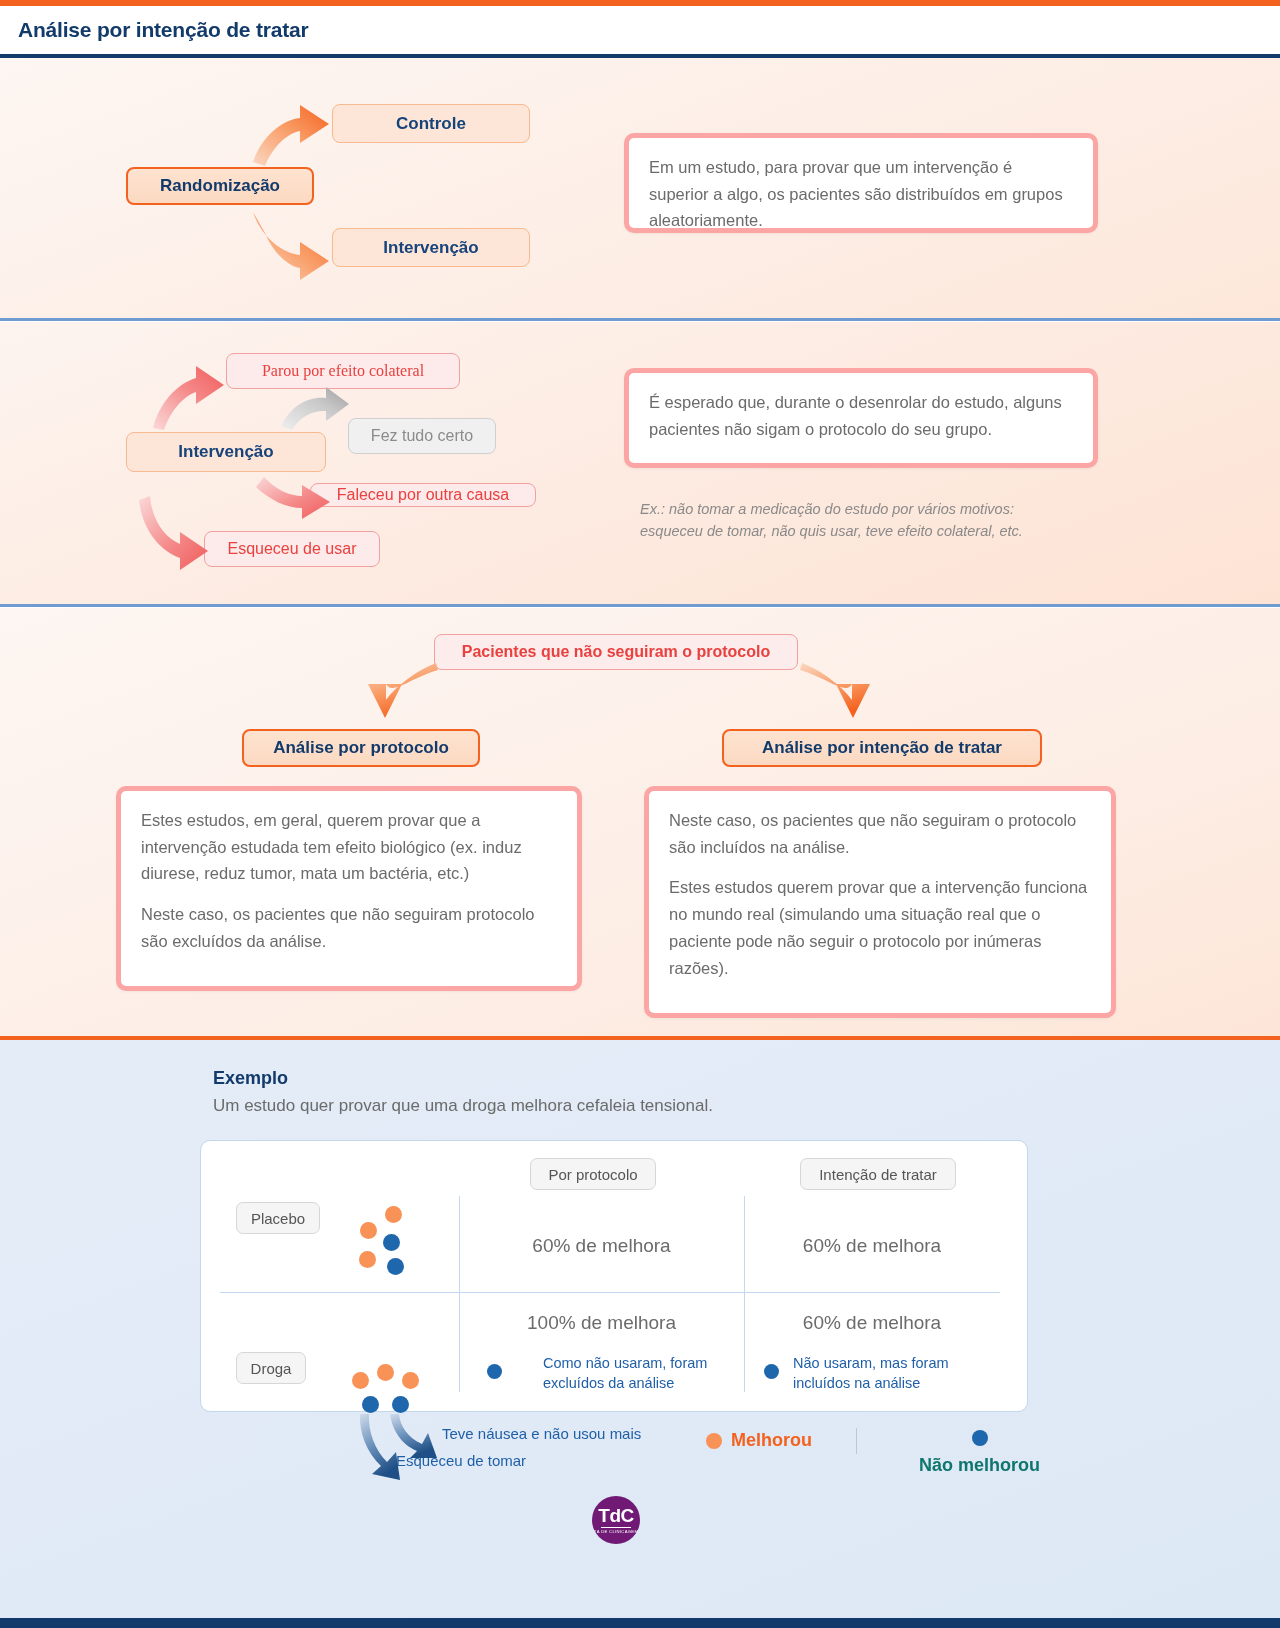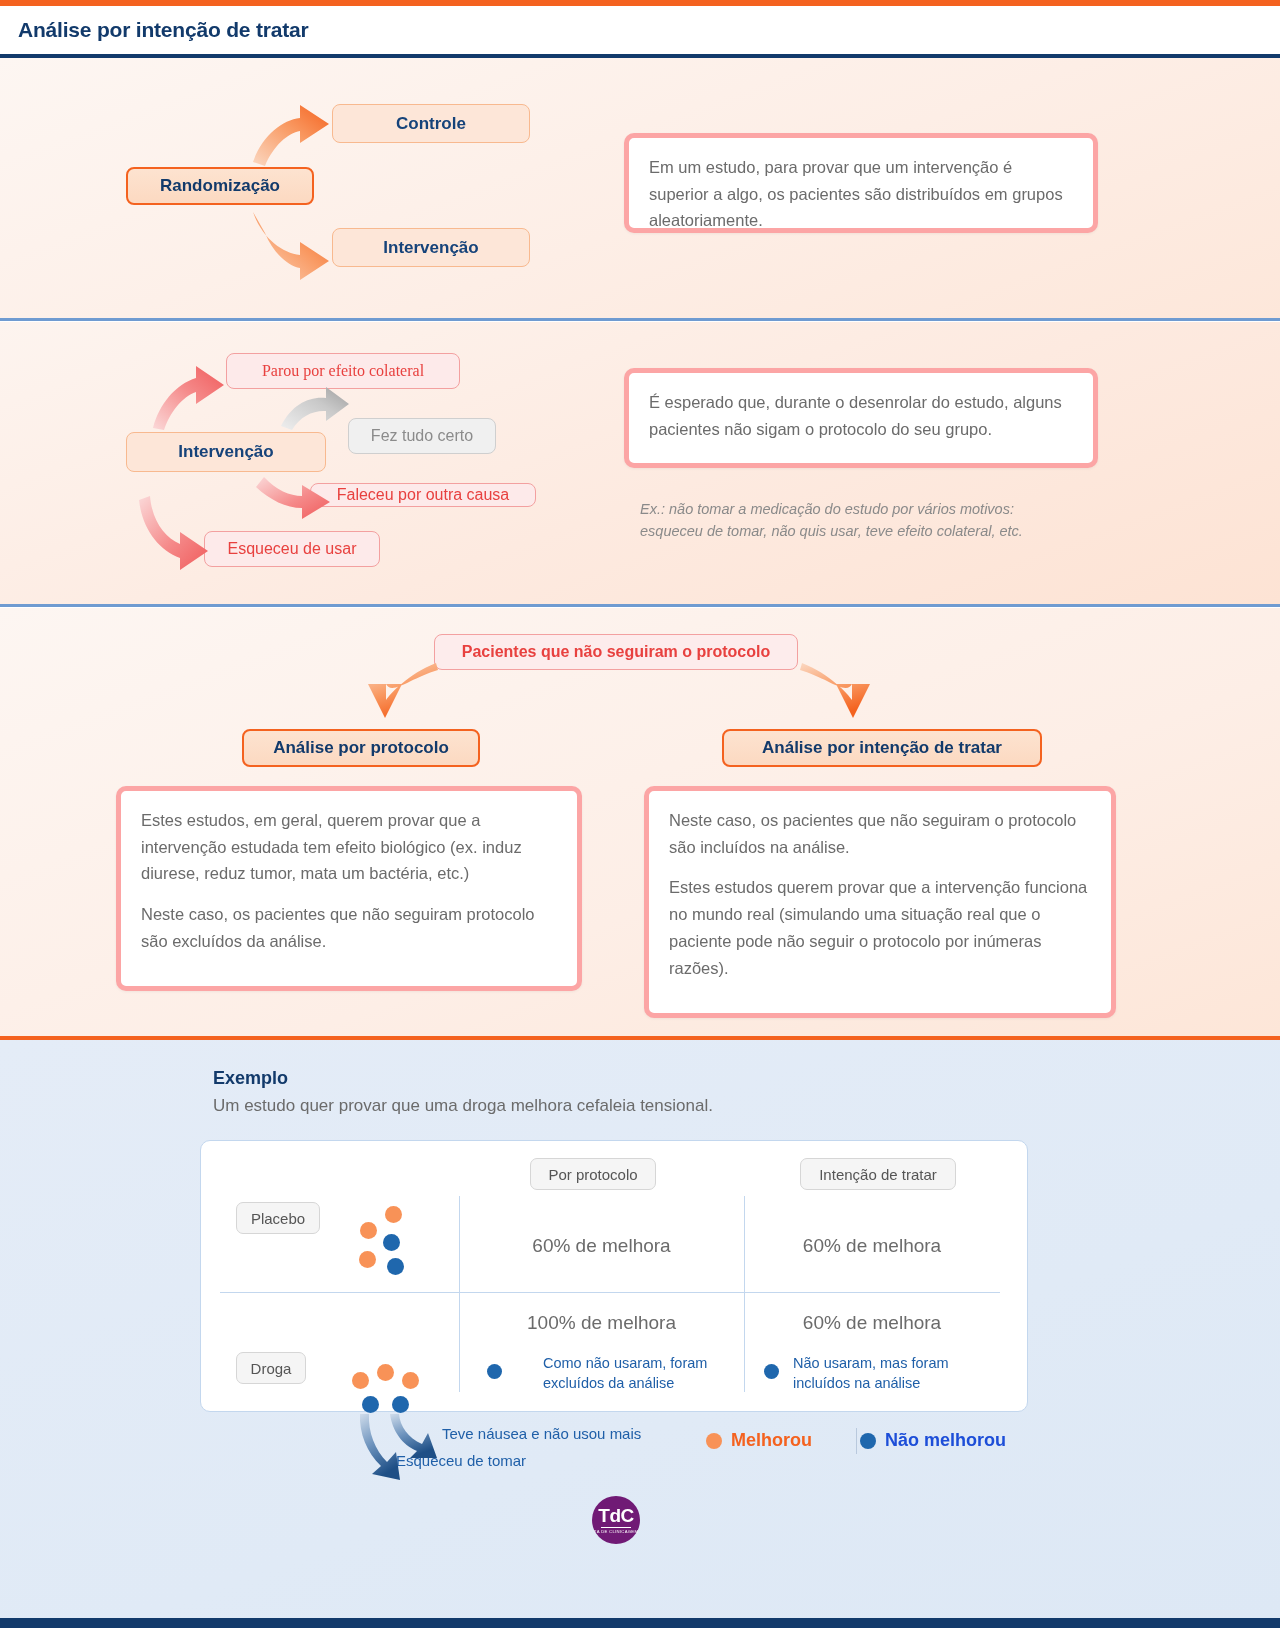--- a/index.html
+++ b/index.html
@@ -293,21 +293,21 @@
   <div class="foot-note" style="left:793px; top:1354px; width:190px;">Não usaram, mas foram incluídos na análise</div>
 
   <div class="annot" style="left:442px; top:1425px;">Teve náusea e não usou mais</div>
   <div class="annot" style="left:396px; top:1452px;">Esqueceu de tomar</div>
 
   <div class="legend-item" style="left:706px; top:1430px; color:#f4621f;">
     <span class="dot dot-o" style="position:relative; width:16px; height:16px; display:inline-block;"></span>
     <span>Melhorou</span>
   </div>
   <div class="legend-sep" style="left:856px; top:1428px;"></div>
-  <div class="legend-item" style="left:860px; top:1430px; color:#1d4ed8;">
+  <div class="legend-item" style="left:919px; top:1430px; color:#0f766e;flex-direction:column;">
     <span class="dot dot-b" style="position:relative; width:16px; height:16px; display:inline-block;"></span>
     <span>Não melhorou</span>
   </div>
 
   <div class="logo">
     <div class="logo-main">TdC</div>
     <div class="logo-rule"></div>
     <div class="logo-sub">TÁ DE CLINICAGEM</div>
   </div>
 

